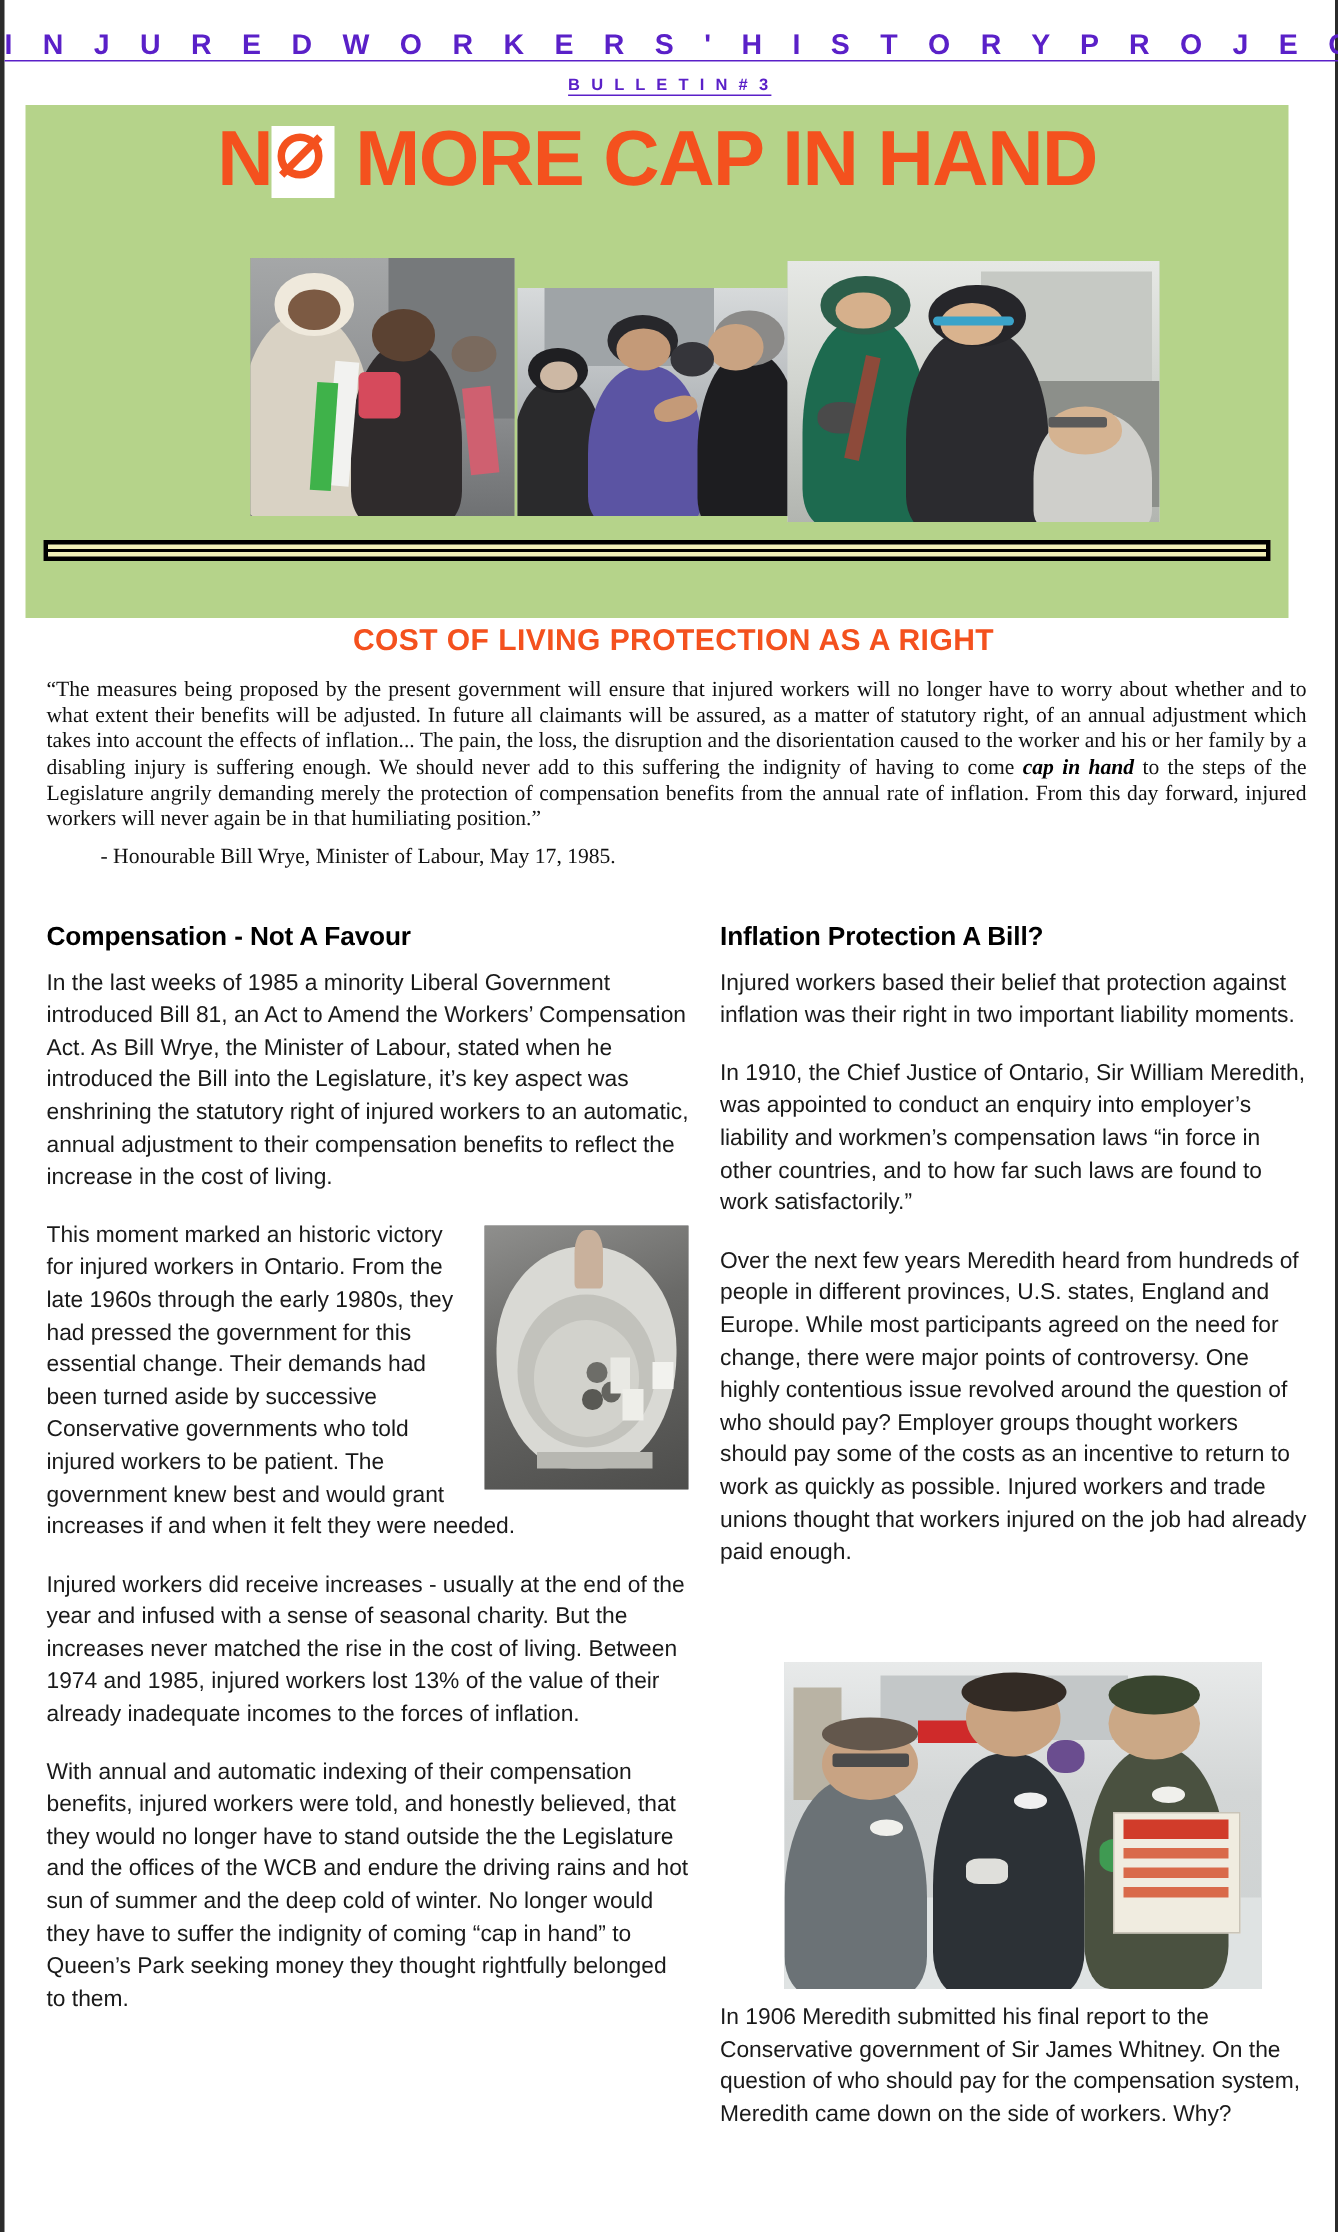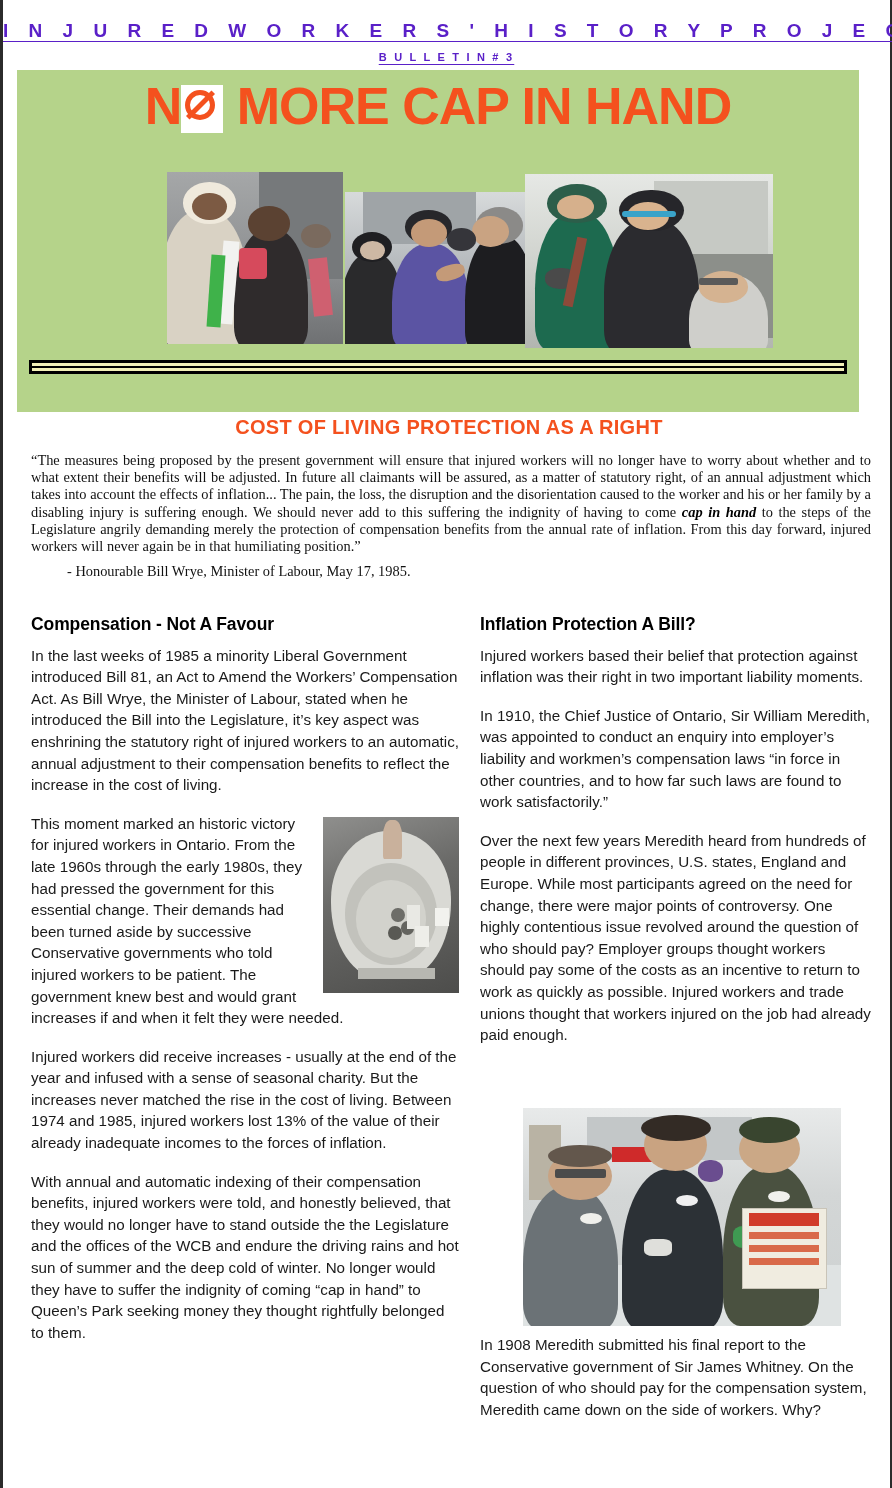--- a/index.html
+++ b/index.html
@@ -354,15 +354,15 @@
     <div style="position:absolute;left:77%;top:38%;width:7%;height:5%;background:#f0f0ec;border-radius:50%;"></div>
     <div style="position:absolute;left:66%;top:54%;width:9%;height:10%;background:#3f9a52;border-radius:35%;"></div>
     <div style="position:absolute;left:69%;top:46%;width:26%;height:36%;background:#f0ece0;border:1px solid #c9c4b8;"></div>
     <div style="position:absolute;left:71%;top:48%;width:22%;height:6%;background:#d13c2a;"></div>
     <div style="position:absolute;left:71%;top:57%;width:22%;height:3%;background:#d96a4a;"></div>
     <div style="position:absolute;left:71%;top:63%;width:22%;height:3%;background:#d96a4a;"></div>
     <div style="position:absolute;left:71%;top:69%;width:22%;height:3%;background:#d96a4a;"></div>
     <div style="position:absolute;left:55%;top:24%;width:8%;height:10%;background:#6a4d8f;border-radius:45%;"></div>
   </div>
 
-  <div class="caption-block">In 1908 Meredith submitted his final report to the Conservative government of Sir James Whitney. On the question of who should pay for the compensation system, Meredith came down on the side of workers. Why?</div>
+  <div class="caption-block">In 1906 Meredith submitted his final report to the Conservative government of Sir James Whitney. On the question of who should pay for the compensation system, Meredith came down on the side of workers. Why?</div>
 
 </div>
 
 </body></html>

